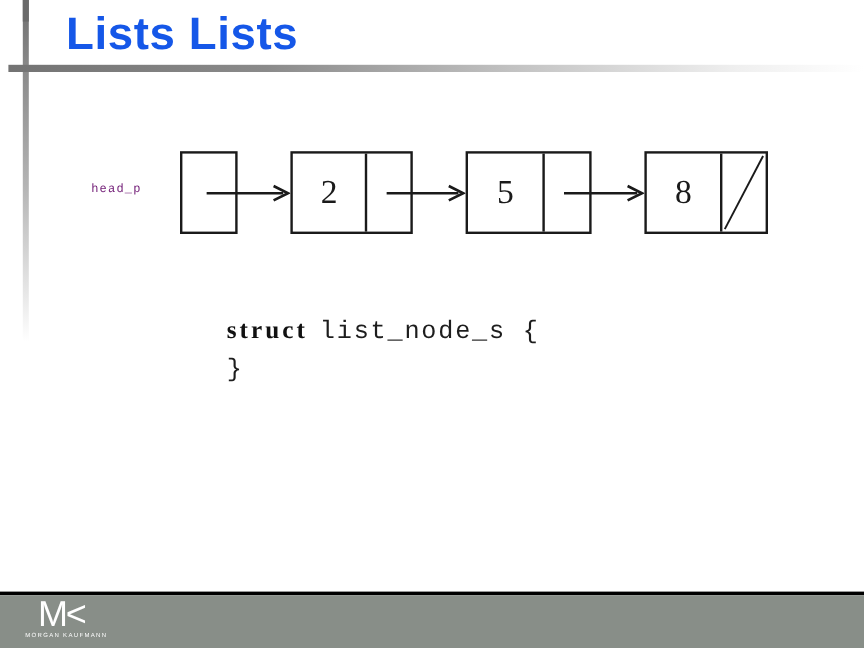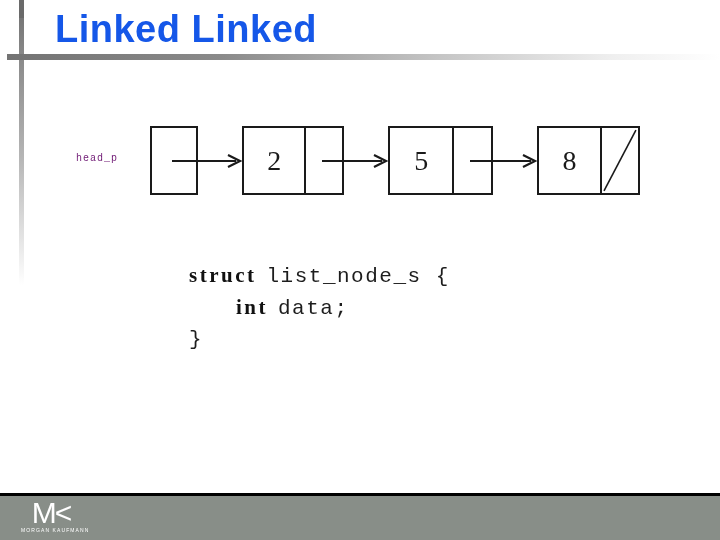--- a/index.html
+++ b/index.html
@@ -80,21 +80,21 @@
 </style>
 </head>
 <body>
 
 <div class="slide">
 
   <div class="vbar"></div>
   <div class="vbar-cap"></div>
   <div class="hbar"></div>
 
-  <h1 class="title">Linked Linked</h1>
+  <h1 class="title">Lists Lists</h1>
 
   <div class="diagram">
     <span class="head-label">head_p</span>
 
     <div class="head-box"></div>
 
     <svg class="arrow arrow-1" viewBox="0 0 72 16">
       <line x1="0" y1="8" x2="64" y2="8" stroke="#1a1a1a" stroke-width="2.2"></line>
       <polyline points="56,2 68,8 56,14" fill="none" stroke="#1a1a1a" stroke-width="2.2"></polyline>
     </svg>
@@ -124,21 +124,20 @@
       <div class="ptr-cell">
         <svg class="null-slash" viewBox="0 0 36 64" preserveAspectRatio="none">
           <line x1="2" y1="62" x2="34" y2="2" stroke="#1a1a1a" stroke-width="1.6"></line>
         </svg>
       </div>
     </div>
   </div>
 
   <div class="code">
     <div class="code-line"><span class="kw">struct</span><span class="mono">list_node_s {</span></div>
-    <div class="code-line indent"><span class="kw">int</span><span class="mono">data;</span></div>
     <div class="code-line"><span class="mono">}</span></div>
   </div>
 
   <div class="footer-line"></div>
   <div class="footer-bar">
     
     
   </div>
   <div class="logo">
     <div class="logo-mk">M&lt;</div>

